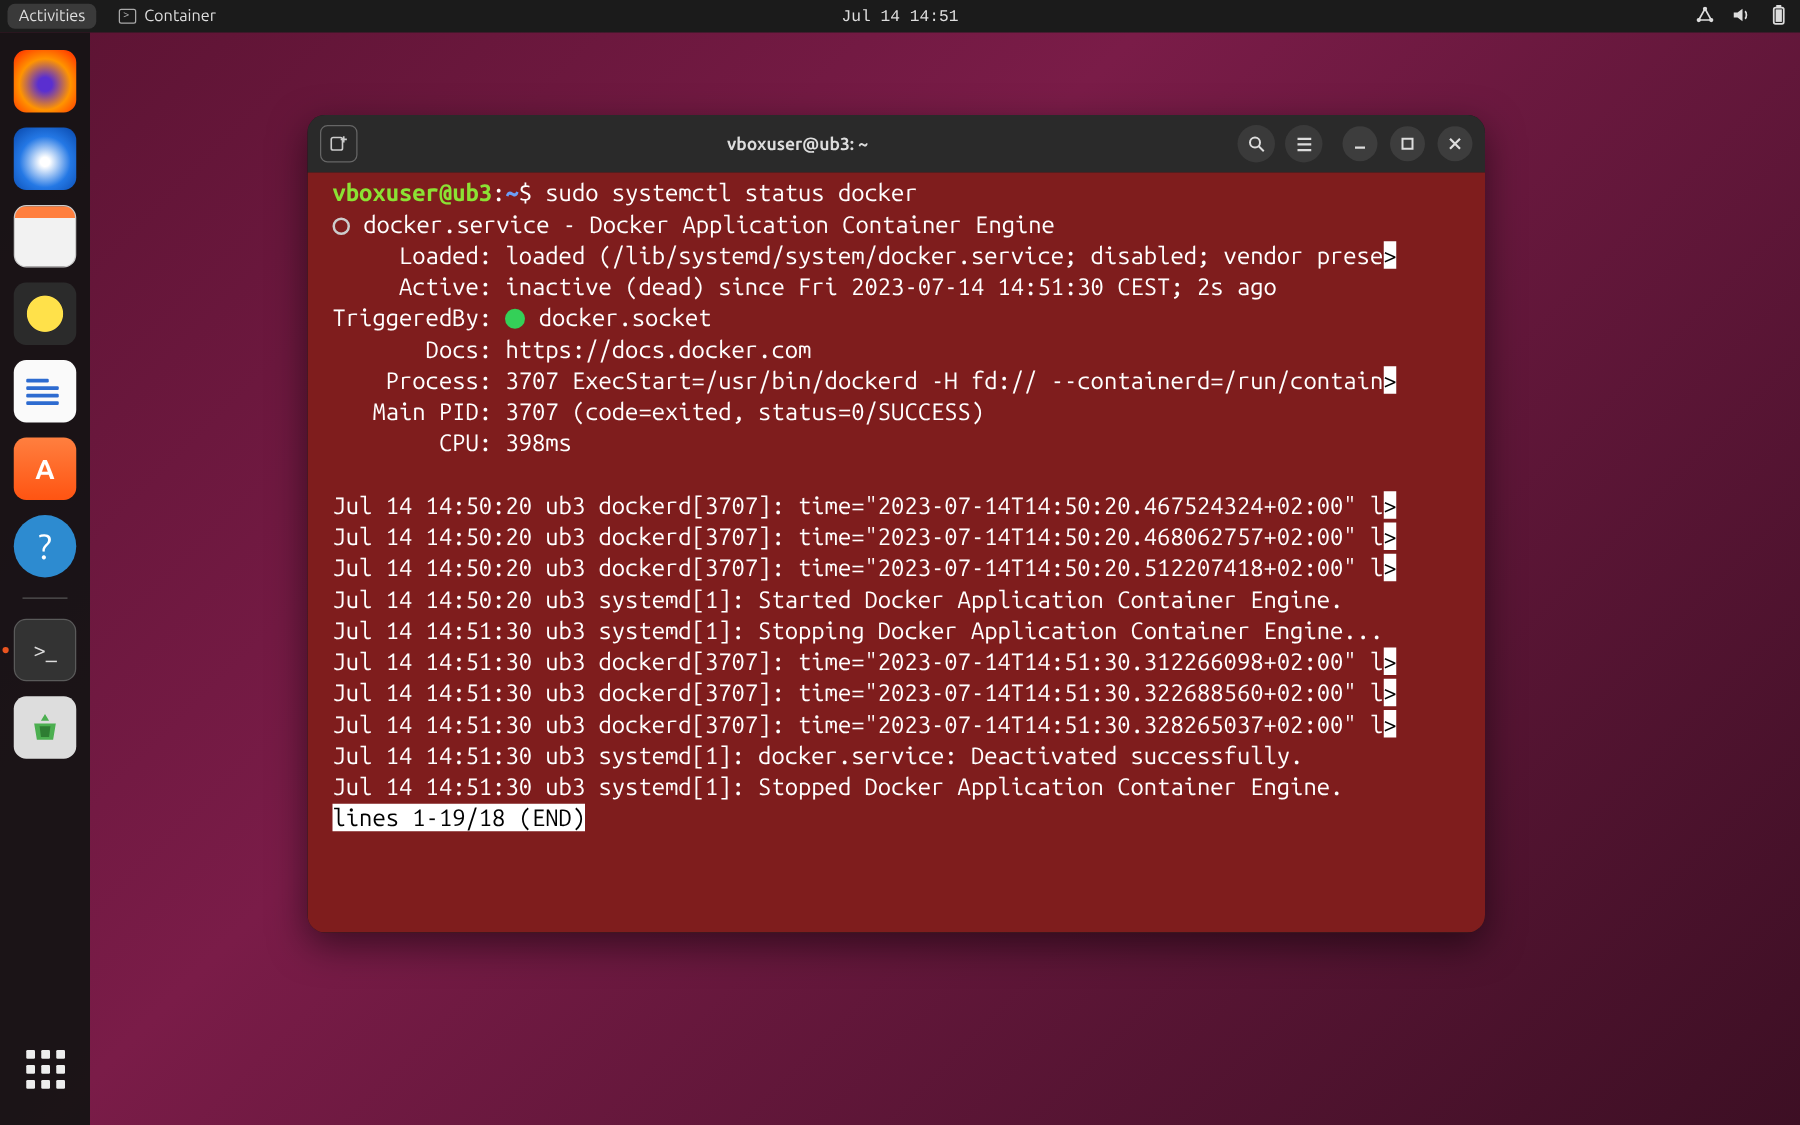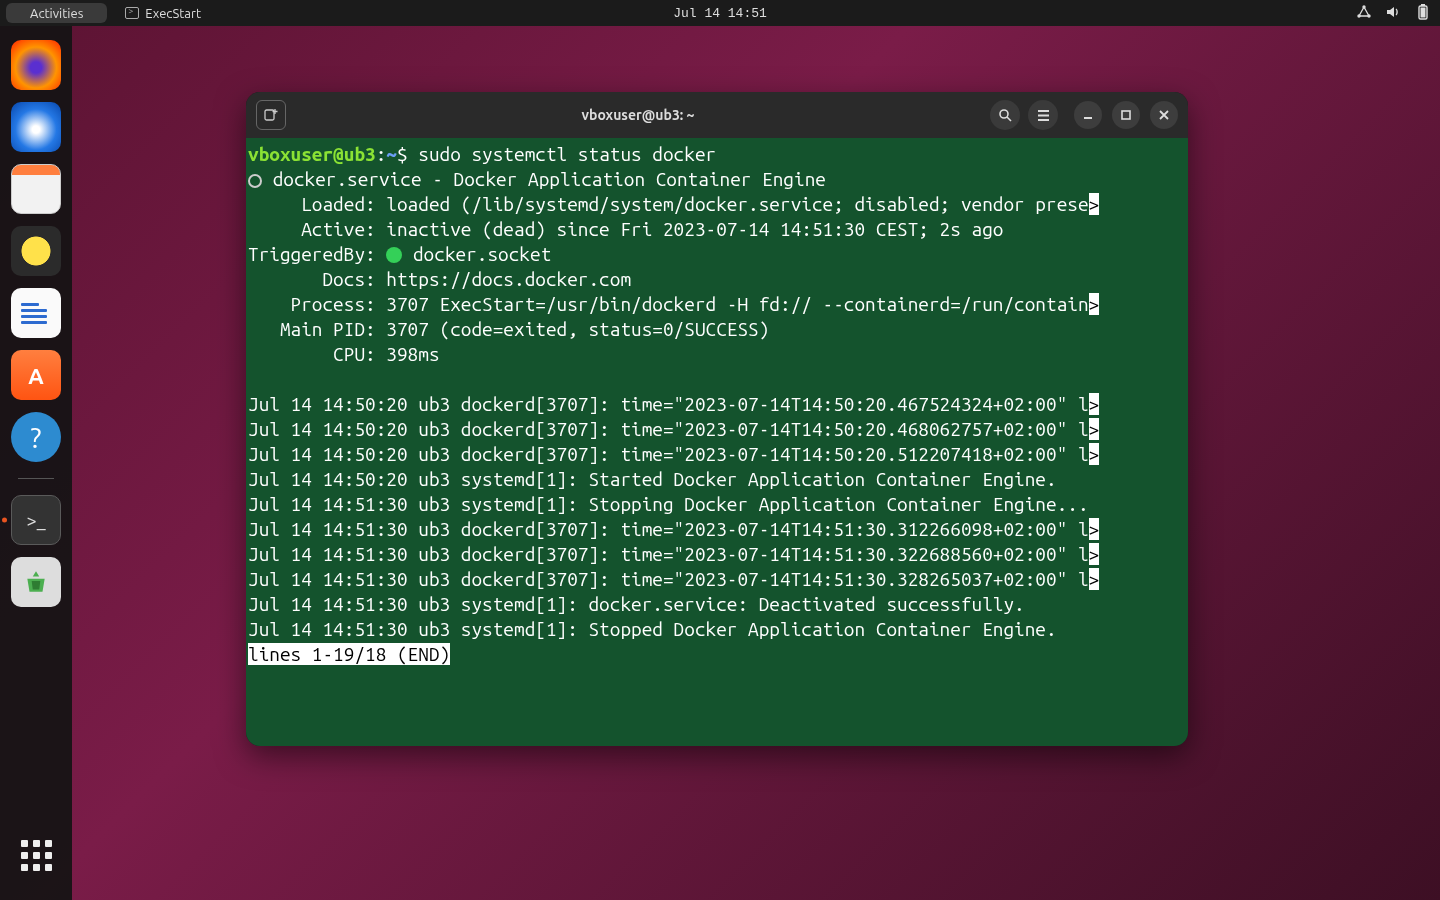--- a/index.html
+++ b/index.html
@@ -1,21 +1,21 @@
 <!DOCTYPE html>
 <html><head>
 <meta charset="utf-8">
 <style>
   * { margin:0; padding:0; box-sizing:border-box; }
   html,body { width:1440px; height:900px; overflow:hidden; font-family:"Ubuntu", sans-serif; }
   body { background:linear-gradient(135deg,#5b1332 0%,#7a1c48 40%,#3d0f24 100%); }
 
   
   .topbar { position:absolute; top:0; left:0; right:0; height:26px; background:#1b1b1b; color:#ddd; display:flex; align-items:center; font-size:13px; z-index:10; }
-  .topbar .activities { background:#3a3a3a; padding:3px 24px; border-radius:6px; margin-left:6px; cursor:pointer; }
+  .topbar .activities { background:#3a3a3a; padding:3px 9px; border-radius:6px; margin-left:6px; cursor:pointer; }
   .topbar .appmenu { display:flex; align-items:center; gap:6px; margin-left:18px; cursor:pointer; }
   .topbar .appmenu .termicon { width:14px; height:12px; border:1px solid #aaa; border-radius:2px; display:inline-block; position:relative; }
   .topbar .appmenu .termicon::after { content:">"; position:absolute; left:2px; top:-2px; font-size:9px; color:#aaa; }
   .topbar .clock { position:absolute; left:50%; transform:translateX(-50%);font-family:Liberation Mono, monospace; }
   .topbar .tray { position:absolute; right:10px; display:flex; gap:14px; align-items:center; }
   .topbar .tray span { cursor:pointer; font-size:14px; }
 
   
   .dock { position:absolute; left:0; top:26px; bottom:0; width:72px; background:rgba(20,20,20,0.92); display:flex; flex-direction:column; align-items:center; padding-top:14px; gap:12px; z-index:5; }
   .dock .app { width:50px; height:50px; border-radius:10px; display:flex; align-items:center; justify-content:center; font-size:26px; cursor:pointer; position:relative; }
@@ -40,38 +40,38 @@
   
   .termwin { position:absolute; left:246px; top:92px; width:942px; height:654px; background:#1b1b1b; border-radius:14px; box-shadow:0 10px 30px rgba(0,0,0,0.5); display:flex; flex-direction:column; overflow:hidden; }
   .termwin .titlebar { height:46px; background:#2a2a2a; display:flex; align-items:center; padding:0 10px; gap:8px; color:#ddd; font-size:14px; }
   .termwin .titlebar .newtab { width:30px; height:30px; border:1px solid #666; border-radius:6px; display:flex; align-items:center; justify-content:center; cursor:pointer; font-size:16px;}
   .termwin .titlebar .title { flex:1; text-align:center; font-weight:bold; }
   .termwin .titlebar .tbtn { width:30px; height:30px; border-radius:6px; background:#3a3a3a; display:flex; align-items:center; justify-content:center; cursor:pointer; font-size:15px; }
   .termwin .titlebar .tbtn.circle { border-radius:50%; }
   .termwin .titlebar .winctrl { display:flex; gap:10px; margin-left:8px; }
   .termwin .titlebar .winctrl .tbtn { width:28px; height:28px; border-radius:50%; background:#3d3d3d; font-size:13px; }
 
-  .termbody { flex:1; background:#14532d; font-family:"Ubuntu Mono","DejaVu Sans Mono",monospace; font-size:19px; line-height:25px; color:#ffffff; padding:4px 4px 4px 2px; overflow:hidden; position:relative; white-space:pre; }
+  .termbody { flex:1; background:#7f1d1d; font-family:"Ubuntu Mono","DejaVu Sans Mono",monospace; font-size:19px; line-height:25px; color:#ffffff; padding:4px 4px 4px 20px; overflow:hidden; position:relative; white-space:pre; }
 
   .prompt-user { color:#8be234; font-weight:bold; }
   .prompt-sep { color:#ffffff; }
   .prompt-path { color:#6c9ff7; font-weight:bold; }
   .status-dot { display:inline-block; width:14px; height:14px; border-radius:50%; border:2px solid #ccc; vertical-align:-2px; }
   .status-dot.green { background:#34d058; border:none; width:16px; height:16px; }
   .trunc { background:#fff; color:#000; }
   .endline { background:#fff; color:#000; }
 </style>
 </head>
 <body>
 
 <div class="topbar">
   <div class="activities">Activities</div>
   <div class="appmenu">
     <span class="termicon"></span>
-    <span>ExecStart</span>
+    <span>Container</span>
   </div>
   <div class="clock">Jul 14  14:51</div>
   <div class="tray">
     <span>
       <svg width="16" height="14" viewBox="0 0 16 14">
           <g fill="#ddd">
             <circle cx="8" cy="2" r="1.7"></circle>
             <circle cx="3" cy="11" r="1.7"></circle>
             <circle cx="13" cy="11" r="1.7"></circle>
             <path d="M8 2 L3 11 M8 2 L13 11 M3 11 L13 11" stroke="#ddd" stroke-width="1.3" fill="none"></path>

